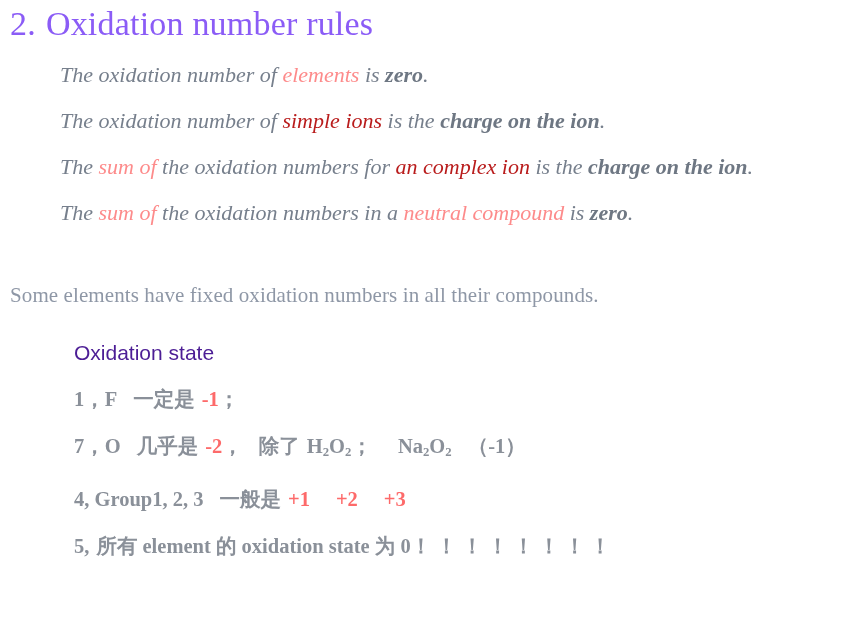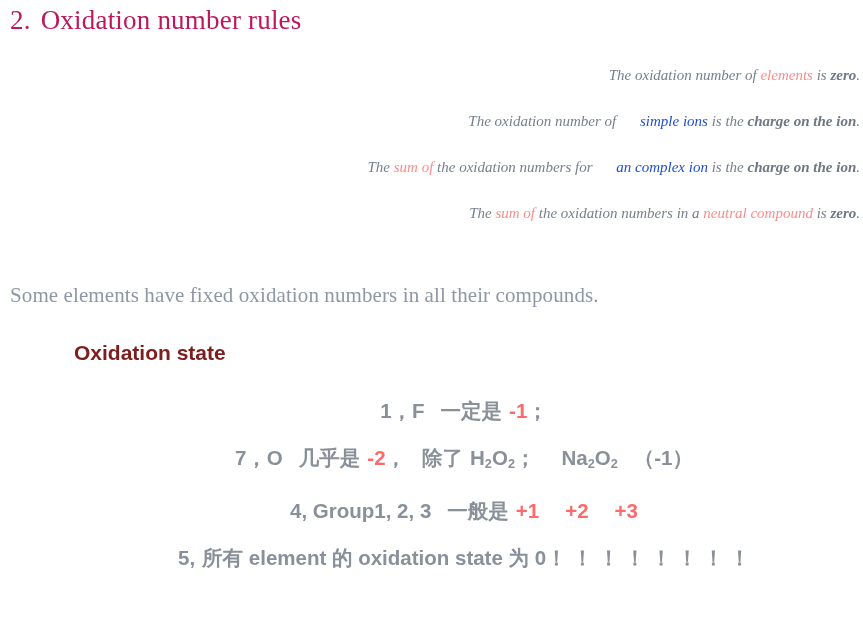--- a/index.html
+++ b/index.html
@@ -21,46 +21,45 @@
     height: 628px;
     background: #ffffff;
   }
 
   
   .heading {
     position: absolute;
     left: 10px;
     top: 5px;
     font-family: "Liberation Serif", "DejaVu Serif", serif;
-    font-size: 27px;
-    color: #be185d;
+    font-size: 34px;
+    color: #8b5cf6;
     letter-spacing: 0.2px;
     white-space: nowrap;
   }
   .heading .num { margin-right: 10px; }
 
   
   .rules {
     position: absolute;
     left: 60px;
     top: 52px;
     width: 800px;
   }
   .rule-line {
     font-family: "Liberation Serif", "DejaVu Serif", serif;
     font-style: italic;
-    font-size: 15px;
+    font-size: 22px;
     color: #767f8c;
     line-height: 46px;
     white-space: nowrap;
-    text-align: right;
   }
   .rule-line b { font-weight: bold; color: #6e7783; font-style: italic; }
   .pink { color: #fd8b8b; }
-  .blue { color: #1d4ed8; margin-left: 20px; }
+  .blue { color: #b91c1c; }
 
   
   .statement {
     position: absolute;
     left: 10px;
     top: 283px;
     font-family: "Liberation Serif", "DejaVu Serif", serif;
     font-size: 21px;
     color: #8e97a6;
     white-space: nowrap;
@@ -69,35 +68,34 @@
 
   
   .list {
     position: absolute;
     left: 74px;
     top: 341px;
     width: 780px;
   }
   .list-head {
     font-family: "Liberation Sans", sans-serif;
-    font-weight: bold;
+    font-weight: normal;
     font-size: 21px;
-    color: #7f1d1d;
+    color: #4c1d95;
     line-height: 24px;
-    margin-bottom: 22px;
+    margin-bottom: 11px;
     white-space: nowrap;
   }
   .item {
-    font-family: Liberation Sans, sans-serif;
+    font-family: Liberation Serif, serif;
     font-weight: bold;
     font-size: 20.5px;
     color: #8a9099;
     line-height: 47px;
     white-space: nowrap;
-    text-align: center;
   }
   .item.light { font-weight: bold; color: #9aa0a8; }
   .item .red { color: #fd6a6a; }
   .item .soft { color: #a6adb5; font-weight: bold; }
   .item sub {
     font-size: 0.62em;
     vertical-align: -0.22em;
     font-weight: bold;
   }
   .sp { display: inline-block; width: 7px; }

